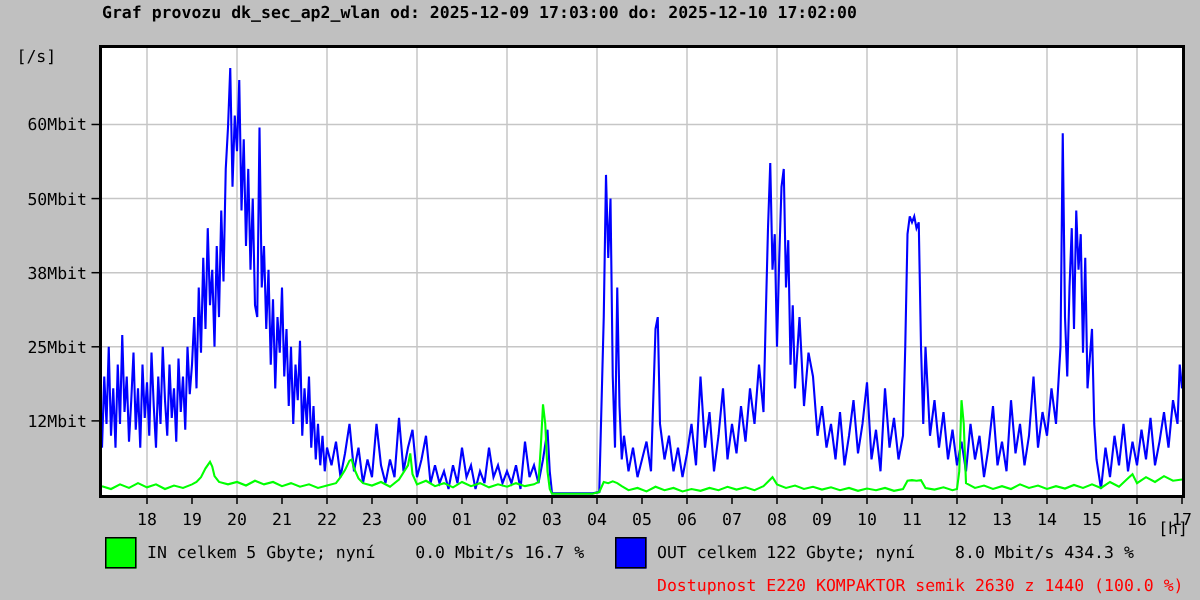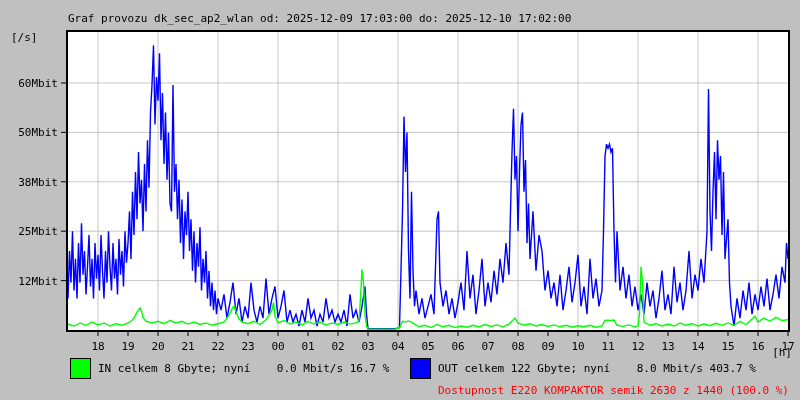--- a/index.html
+++ b/index.html
@@ -2,21 +2,21 @@
 <html><head>
 <meta charset="utf-8">
 <style>
   html,body{margin:0;padding:0;}
   body{
     position:relative;width:800px;height:400px;overflow:hidden;
     font-family:"DejaVu Sans Mono","Liberation Mono",monospace;
     font-size:11px;color:#000;
   }
   .abs{position:absolute;}
-  #title{left:68px;top:12px;font-weight:normal;white-space:pre;}
+  #title{left:68px;top:2px;font-weight:bold;white-space:pre;}
   #yunit{left:11px;top:31px;}
   #hunit{left:760px;top:346px;width:32px;text-align:right;}
   #chart-svg{left:0;top:0;}
   svg text{font-family:"DejaVu Sans Mono","Liberation Mono",monospace;font-size:11px;fill:#000;}
   .swatch{position:absolute;width:19px;height:19px;border:1px solid #000;}
   #sw-in{left:70px;top:358px;}
   #sw-out{left:410px;top:358px;}
   .leglabel{position:absolute;top:362px;white-space:pre;}
   #leg-in{left:98px;}
   #leg-out{left:438px;}
@@ -106,18 +106,18 @@
     <text x="728" y="350" text-anchor="middle">15</text>
     <line x1="758" y1="331" x2="758" y2="336" stroke="#000000" stroke-width="1"></line>
     <text x="758" y="350" text-anchor="middle">16</text>
     <line x1="788" y1="331" x2="788" y2="336" stroke="#000000" stroke-width="1"></line>
     <text x="788" y="350" text-anchor="middle">17</text>
   </svg>
 
 <div class="abs" id="hunit">[h]</div>
 
 <div class="swatch" id="sw-in" style="background-color: rgb(0, 255, 0);"></div>
-<div class="leglabel" id="leg-in">IN celkem 8 Gbyte; nyní    0.0 Mbit/s 16.7 %</div>
+<div class="leglabel" id="leg-in">IN celkem 5 Gbyte; nyní    0.0 Mbit/s 16.7 %</div>
 
 <div class="swatch" id="sw-out" style="background-color: rgb(0, 0, 255);"></div>
-<div class="leglabel" id="leg-out">OUT celkem 122 Gbyte; nyní    8.0 Mbit/s 403.7 %</div>
+<div class="leglabel" id="leg-out">OUT celkem 122 Gbyte; nyní    8.0 Mbit/s 434.3 %</div>
 
 <div class="abs" id="avail" style="color: rgb(255, 0, 0);">Dostupnost E220 KOMPAKTOR semik 2630 z 1440 (100.0 %)</div>
 
 </body></html>

